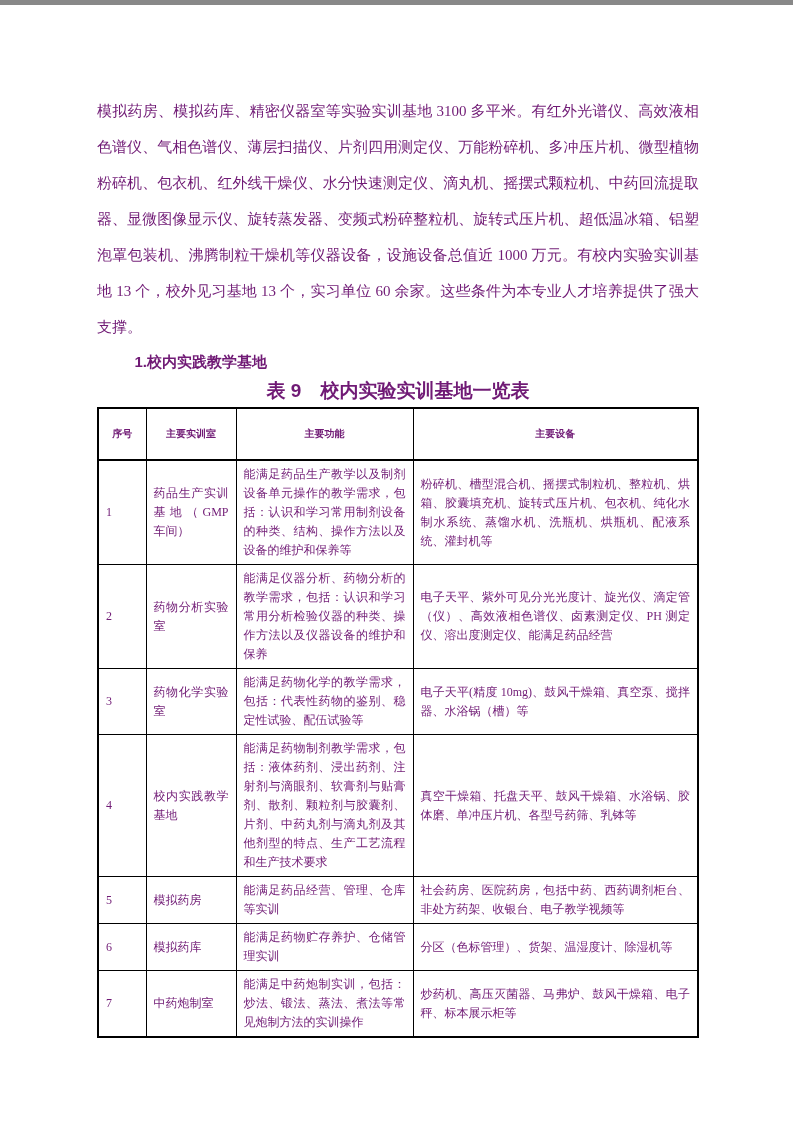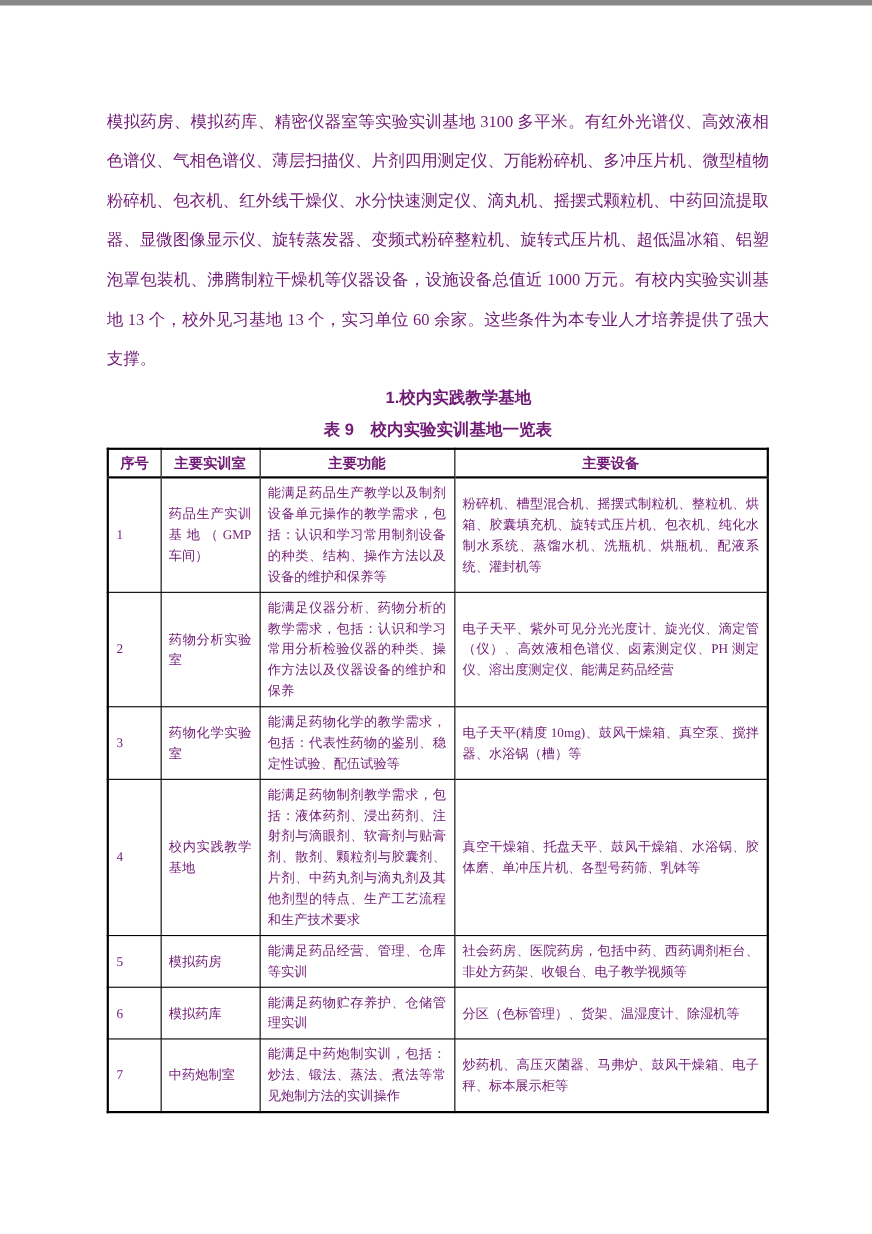--- a/index.html
+++ b/index.html
@@ -25,50 +25,50 @@
     line-height: 36px;
     text-align: justify;
   }
   .heading {
     margin: 0;
     font-size: 15px;
     font-weight: bold;
     line-height: 33px;
     text-indent: 2.5em;
     font-family: "Liberation Sans", "DejaVu Sans", sans-serif;
-    text-align: center;
+    text-align: left;
   }
   .para-intro {
     margin: 0;
     font-size: 15px;
     line-height: 33px;
     text-indent: 2em;
     text-align: justify;
   }
   .table-caption {
     margin: 0;
-    font-size: 15px;
+    font-size: 19px;
     font-weight: bold;
     line-height: 26px;
     text-align: center;
     font-family: "Liberation Sans", "DejaVu Sans", sans-serif;
     white-space: pre;
   }
   table.base-table {
     width: 100%;
     border-collapse: collapse;
     table-layout: fixed;
     margin-top: 3px;
     border: 2px solid #000;
   }
   table.base-table th {
     font-family: "Liberation Sans", "DejaVu Sans", sans-serif;
     font-weight: bold;
-    font-size: 13px;
-    padding: 3px 4px;
+    font-size: 10px;
+    padding: 18px 4px;
     border: 1px solid #000;
     border-bottom: 2px solid #000;
     text-align: center;
     vertical-align: middle;
   }
   table.base-table td {
     font-size: 12px;
     line-height: 19px;
     padding: 4px 7px;
     border: 1px solid #000;

